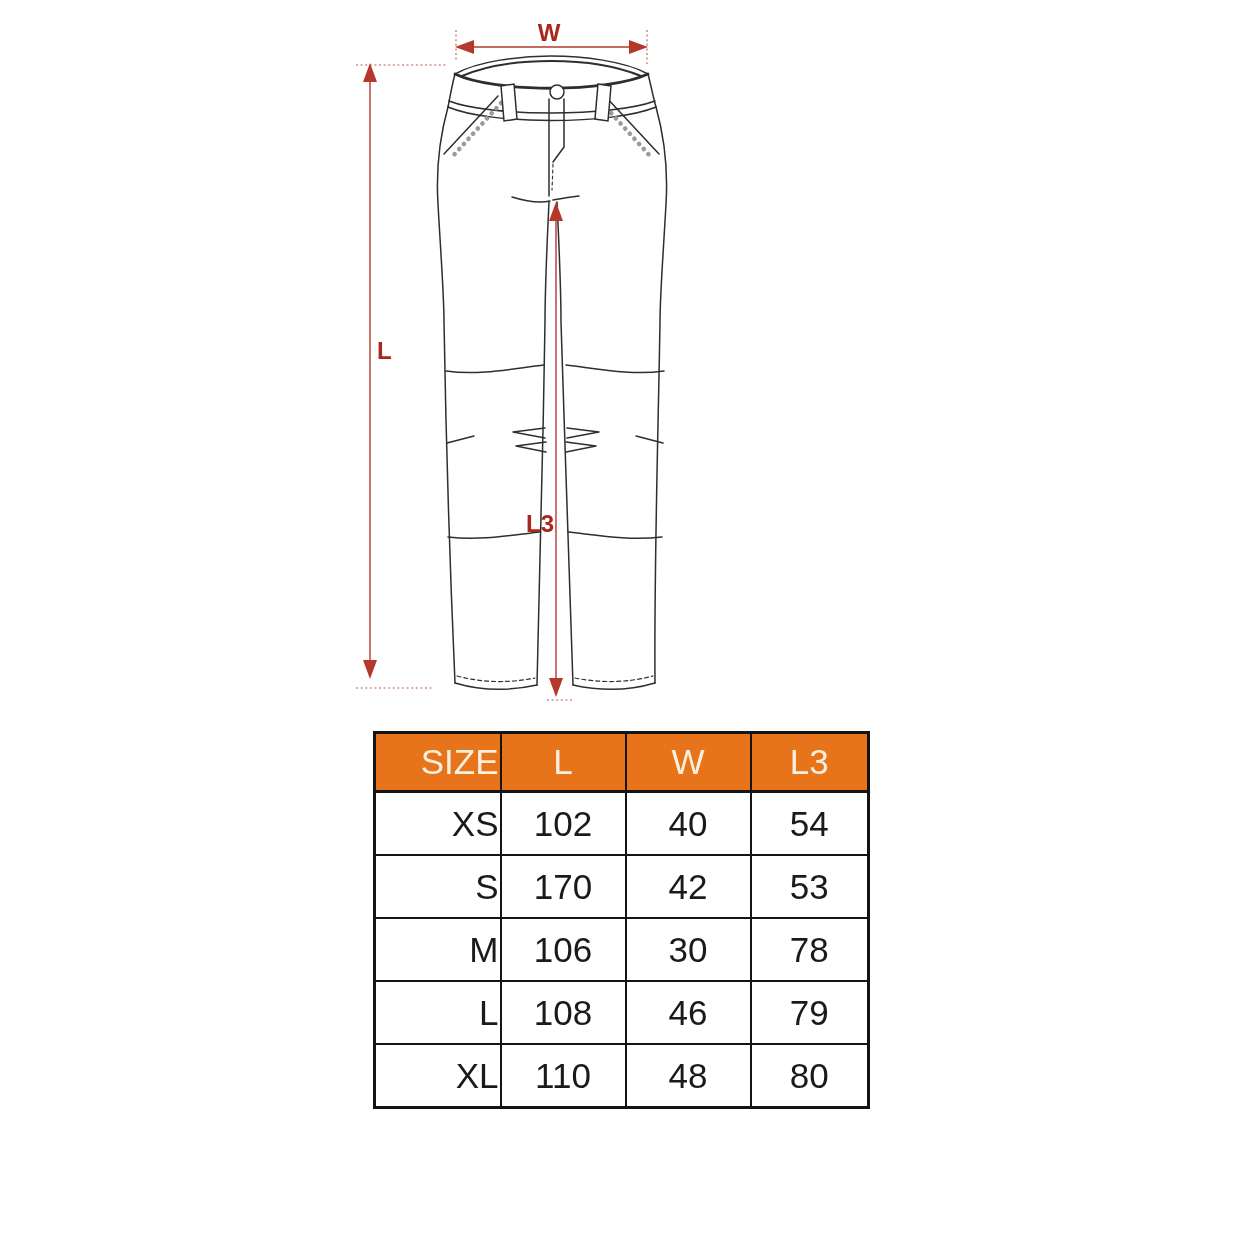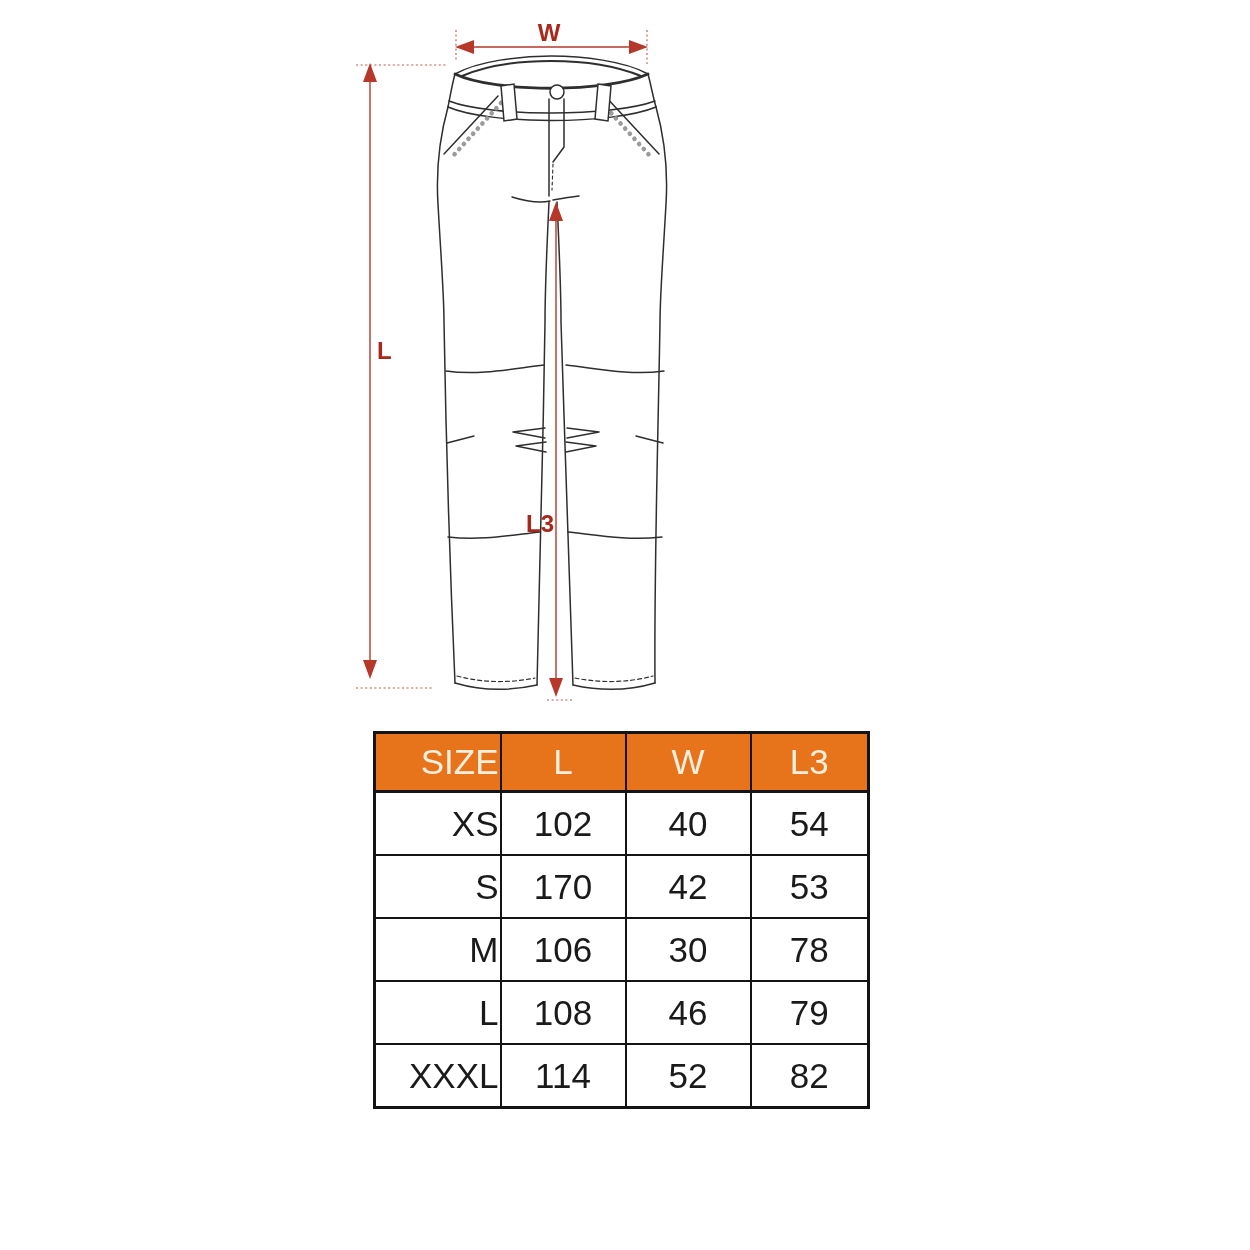--- a/index.html
+++ b/index.html
@@ -161,20 +161,20 @@
           <td>30</td>
           <td>78</td>
         </tr>
         <tr>
           <td class="size-col">L</td>
           <td>108</td>
           <td>46</td>
           <td>79</td>
         </tr>
         <tr>
-          <td class="size-col">XXXL</td>
-          <td>114</td>
-          <td>52</td>
-          <td>82</td>
+          <td class="size-col">XL</td>
+          <td>110</td>
+          <td>48</td>
+          <td>80</td>
         </tr>
       </tbody>
   </table>
 </div>
 
 </body></html>

